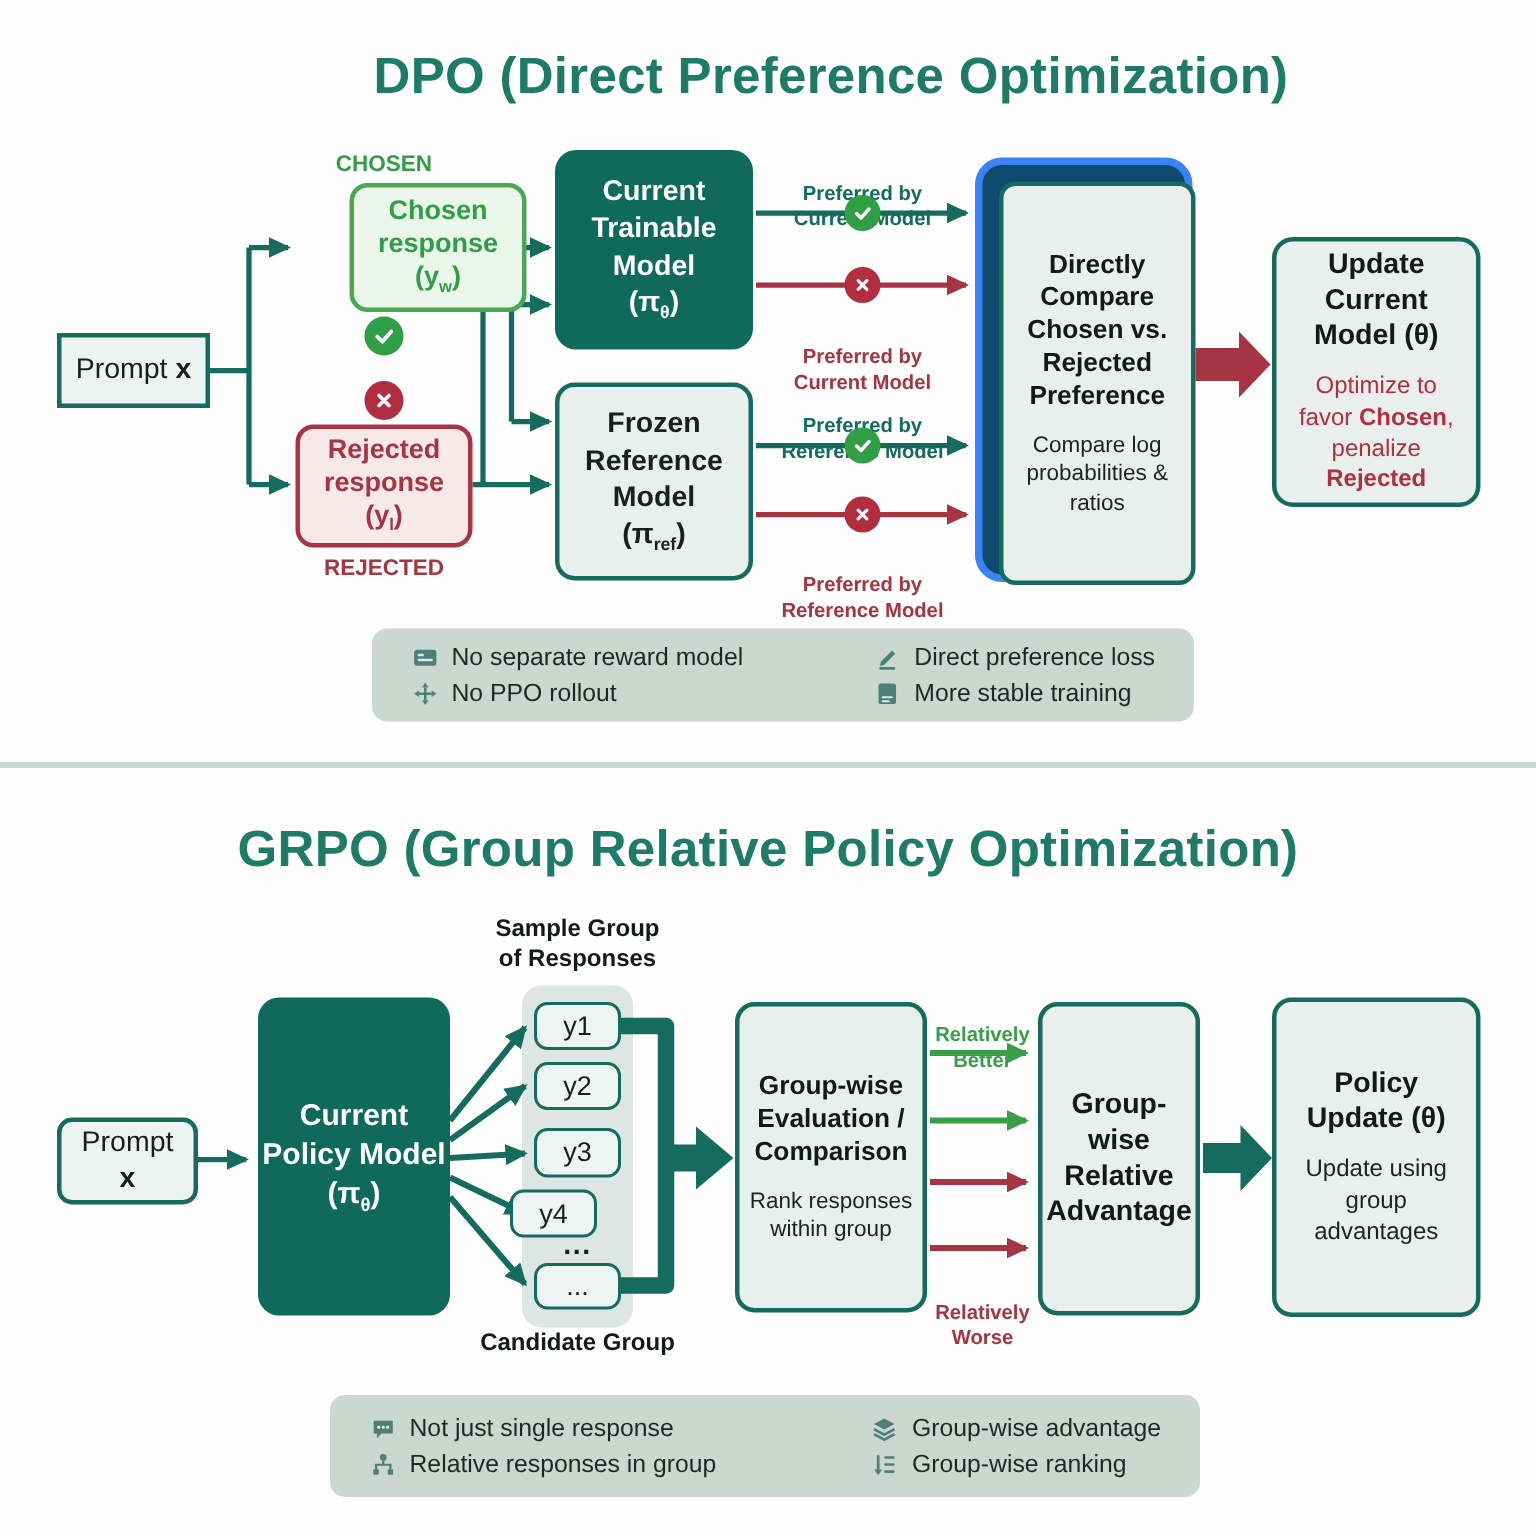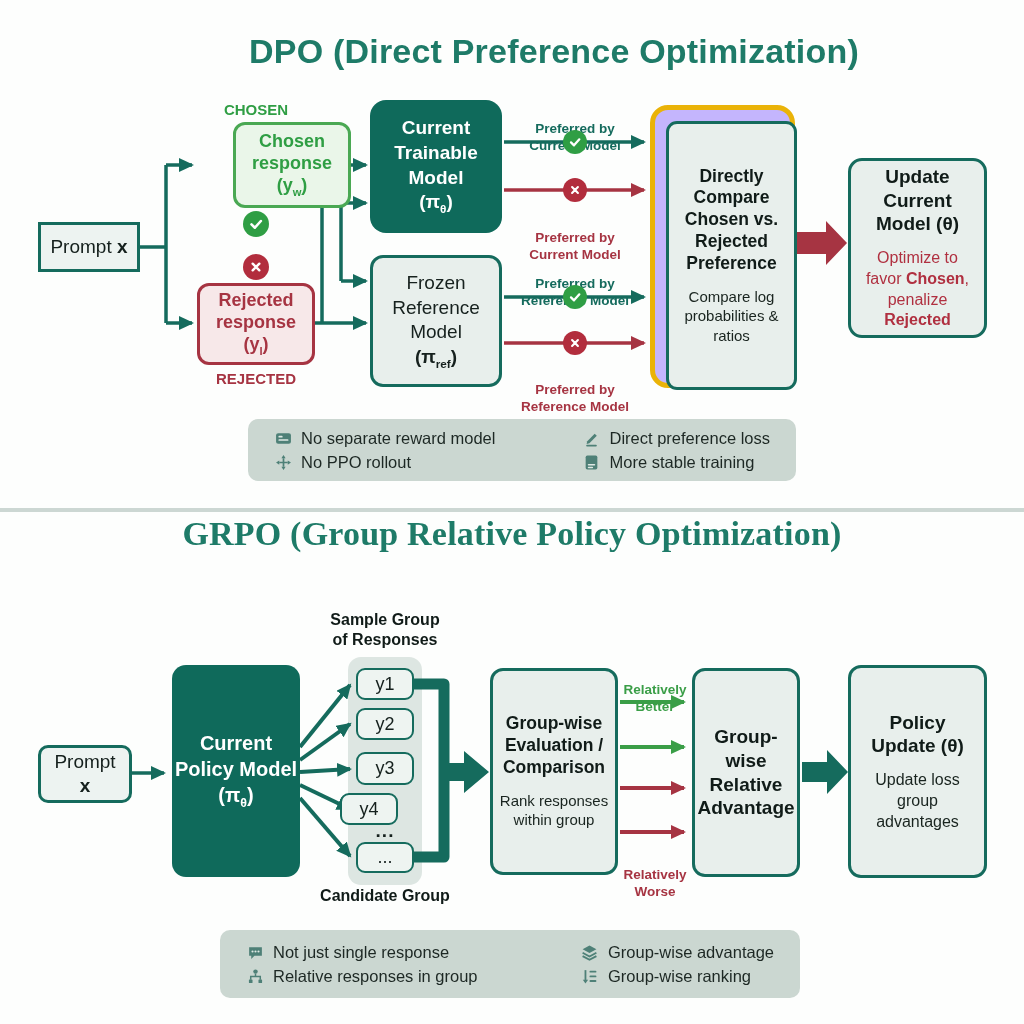--- a/index.html
+++ b/index.html
@@ -13,21 +13,21 @@
   .green-card{background:#eaf6e9;border:3px solid #4aa853;border-radius:12px;color:#2f9e44;z-index:2;}
   .red-card{background:#f7e8e9;border:3px solid #a63442;border-radius:12px;color:#a63442;z-index:2;}
   .tag{font-size:15px;font-weight:700;text-align:center;z-index:2;}
   .pref{font-size:13.5px;font-weight:700;text-align:center;white-space:pre-line;line-height:1.25;z-index:2;margin-top:24px;}
   .teal-t{color:#156b5d;} .red-t{color:#a63442;} .green-t{color:#3a9e47;}
   .badge{border-radius:50%;display:flex;align-items:center;justify-content:center;z-index:3;}
   .badge svg{display:block;}
   .b-green{background:#2f9e44;} .b-red{background:#b22d3d;}
   .resp-text{font-size:18px;font-weight:600;line-height:1.22;}
   .model-text{font-size:19px;font-weight:700;line-height:1.3;}
-  .fr-text{font-size:19px;font-weight:400;line-height:1.3;color:#16211e;}
+  .fr-text{font-size:19px;font-weight:700;line-height:1.3;color:#16211e;}
   sub{font-size:0.62em;}
   .hd{font-size:17.5px;font-weight:700;color:#101b18;line-height:1.25;}
   .sub-t{font-size:15px;color:#19241f;line-height:1.3;margin-top:12px;}
   .footer{background:#cbd7d1;border-radius:10px;display:flex;align-items:center;
           justify-content:space-between;padding:0 26px;z-index:2;}
   .fcol{display:flex;flex-direction:column;gap:5px;}
   .fitem{display:flex;align-items:center;gap:9px;font-size:16.5px;color:#1d2824;}
   .ficon{display:inline-flex;width:18px;height:18px;align-items:center;justify-content:center;}
   .divider{left:0;top:508px;width:1024px;height:4px;background:#ccd7d3;z-index:0;}
   .ybox{background:#eef4f1;border:2.5px solid #156b5d;border-radius:9px;z-index:2;
@@ -121,21 +121,21 @@
     </div>
   </div>
 
   <div class="abs tag" style="left:197px;top:370px;width:118px;color:#a63442;">REJECTED</div>
 
   <div class="abs card ctr" style="left:38px;top:222px;width:102px;height:50px;background:#edf3f1;border-radius:0;">
     <div style="font-size:19px;"><span>Prompt</span>
       <b>x</b></div>
   </div>
 
-  <div class="abs dark-card ctr" style="left:370px;top:100px;width:132px;height:133px;border-radius:16px;">
+  <div class="abs dark-card ctr" style="left:370px;top:100px;width:132px;height:133px;">
     <div class="model-text"><span>Current Trainable Model</span><br>
       <span><span>(π</span><sub>θ</sub><span>)</span></span>
     </div>
   </div>
 
   <div class="abs card ctr" style="left:370px;top:255px;width:132px;height:132px;">
     <div class="fr-text"><span>Frozen Reference Model</span><br>
       <b><span>(π</span><sub>ref</sub><span>)</span></b>
     </div>
   </div>
@@ -163,21 +163,21 @@
       </svg>
     </div>
   <div class="abs badge b-red" style="left:563px;top:331px;width:24px;height:24px;">
     <svg width="14" height="14" viewBox="0 0 24 24">
         <path d="M7 7 L17 17 M17 7 L7 17" stroke="#fff" stroke-width="3.6" fill="none" stroke-linecap="round"></path>
       </svg>
     </div>
   <div class="abs pref red-t" style="left:500px;top:358px;width:150px;">Preferred by
 Reference Model</div>
 
-  <div class="abs" style="left:650px;top:105px;width:145px;height:283px;border:5px solid #eab308;border-radius:18px;background:#c4b5fd;padding:11px;z-index:2;">
+  <div class="abs" style="left:650px;top:105px;width:145px;height:283px;border:5px solid #3b82f6;border-radius:18px;background:#0c4a6e;padding:11px;z-index:2;">
     <div class="card ctr" style="width:100%;height:100%;border-radius:11px;padding:6px;">
       <div class="hd">Directly Compare Chosen vs. Rejected Preference</div>
       <div class="sub-t">Compare log probabilities &amp; ratios</div>
     </div>
   </div>
 
   <div class="abs card ctr" style="left:848px;top:158px;width:139px;height:180px;border-radius:14px;padding:8px;">
     <div class="hd" style="font-size:19px;">Update Current Model (θ)</div>
     <div class="sub-t" style="color:#b03040;font-size:16px;font-weight:500;">
       <span>Optimize to favor </span><b>Chosen</b><span>, penalize</span><br>
@@ -223,21 +223,21 @@
               <rect x="2.5" y="1.5" width="11" height="13" rx="1.6" fill="#4e8077"></rect>
               <rect x="4.5" y="9.5" width="7" height="1.4" rx="0.7" fill="#dfe9e5"></rect>
               <rect x="4.5" y="12" width="5" height="1.4" rx="0.7" fill="#dfe9e5"></rect>
             </svg>
           </span>
         <span>More stable training</span>
       </div>
     </div>
   </div>
 
-  <div class="abs title" style="top:515px;font-family:Liberation Serif, serif;">GRPO (Group Relative Policy Optimization)</div>
+  <div class="abs title" style="top:547px;">GRPO (Group Relative Policy Optimization)</div>
 
   <div class="abs small-lb" style="left:320px;top:610px;width:130px;">Sample Group
 of Responses</div>
 
   <div class="abs card ctr" style="left:38px;top:745px;width:94px;height:58px;background:#edf3f1;border-radius:10px;">
     <div style="font-size:19px;line-height:1.25;"><span>Prompt</span><br>
       <b>x</b></div>
   </div>
 
   <div class="abs dark-card ctr" style="left:172px;top:665px;width:128px;height:212px;">
@@ -264,21 +264,21 @@
 Better</div>
   <div class="abs pref red-t" style="left:622px;top:843px;width:66px;">Relatively
 Worse</div>
 
   <div class="abs card ctr" style="left:692px;top:668px;width:108px;height:209px;padding:6px;">
     <div class="hd" style="font-size:19px;font-weight:600;">Group-wise Relative Advantage</div>
   </div>
 
   <div class="abs card ctr" style="left:848px;top:665px;width:139px;height:213px;padding:8px;">
     <div class="hd" style="font-size:19px;">Policy Update (θ)</div>
-    <div class="sub-t" style="font-size:16px;">Update loss group advantages</div>
+    <div class="sub-t" style="font-size:16px;">Update using group advantages</div>
   </div>
 
   <div class="abs footer" style="left:220px;top:930px;width:580px;height:68px;">
     <div class="fcol">
       <div class="fitem">
         <span class="ficon">
           <svg width="17" height="17" viewBox="0 0 16 16">
               <path d="M2 3 h12 v8 h-7 l-3 3 v-3 h-2 Z" fill="#4e8077"></path>
               <circle cx="5.2" cy="7" r="1" fill="#dfe9e5"></circle>
               <circle cx="8" cy="7" r="1" fill="#dfe9e5"></circle>

